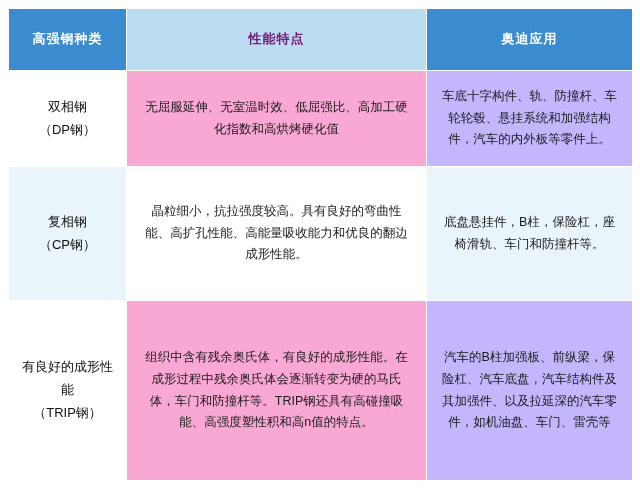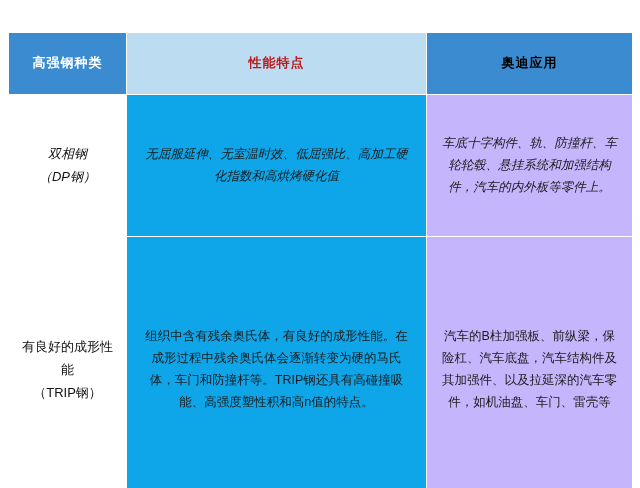--- a/index.html
+++ b/index.html
@@ -7,21 +7,20 @@
     width: 640px;
     height: 488px;
     background: #ffffff;
     font-family: "Liberation Sans", sans-serif;
   }
   .table-wrap {
     width: 640px;
     height: 388px;
     padding: 8px 8px 8px 8px;
     background: #ffffff;
-    margin-top: 24px;
   }
   table.steel-table {
     width: 624px;
     height: 472px;
     border-collapse: collapse;
     table-layout: fixed;
   }
   table.steel-table td,
   table.steel-table th {
     border: 1px solid #ffffff;
@@ -39,40 +38,40 @@
   thead th {
     background: #3a8bd0;
     color: #ffffff;
     font-size: 13px;
     font-weight: bold;
     letter-spacing: 1px;
     height: 62px;
     border-color: #ffffff;
   }
   thead th.h1 { background: #3a8bd0; }
-  thead th.h2 { background: #bcdcf2; color: #b91c1c; }
-  thead th.h3 { background: #3a8bd0; color: #000000; }
+  thead th.h2 { background: #bcdcf2; color: #701a75; }
+  thead th.h3 { background: #3a8bd0; color: #ffffff; }
 
   
   tbody td {
     font-size: 12.5px;
     color: #1b1b1b;
   }
   tbody td.name {
     background: #ffffff;
     font-size: 13px;
     color: #111111;
   }
   tbody tr.alt td.name { background: #eaf4fb; }
-  tbody td.desc { background: #0ea5e9; }
+  tbody td.desc { background: #f9a8d4; }
   tbody tr.alt td.desc { background: #ffffff; }
   tbody td.app { background: #c4b5fd; }
   tbody tr.alt td.app { background: #eaf4fb; }
 
-  tbody tr.r1 { height: 96px; font-style: italic; }
+  tbody tr.r1 { height: 96px; }
   tbody tr.r2 { height: 134px; }
   tbody tr.r3 { height: 180px; }
 
   .name-line { display: block; }
   .desc-text { display: block; padding: 0 6px; }
   .app-text { display: block; padding: 0 4px; }
 </style>
 </head>
 <body>
 
@@ -96,20 +95,32 @@
           <span class="name-line">双相钢</span>
           <span class="name-line">（DP钢）</span>
         </td>
         <td class="desc">
           <span class="desc-text">无屈服延伸、无室温时效、低屈强比、高加工硬化指数和高烘烤硬化值</span>
         </td>
         <td class="app">
           <span class="app-text">车底十字构件、轨、防撞杆、车轮轮毂、悬挂系统和加强结构件，汽车的内外板等零件上。</span>
         </td>
       </tr>
+      <tr class="r2 alt">
+        <td class="name">
+          <span class="name-line">复相钢</span>
+          <span class="name-line">（CP钢）</span>
+        </td>
+        <td class="desc">
+          <span class="desc-text">晶粒细小，抗拉强度较高。具有良好的弯曲性能、高扩孔性能、高能量吸收能力和优良的翻边成形性能。</span>
+        </td>
+        <td class="app">
+          <span class="app-text">底盘悬挂件，B柱，保险杠，座椅滑轨、车门和防撞杆等。</span>
+        </td>
+      </tr>
       <tr class="r3">
         <td class="name">
           <span class="name-line">有良好的成形性能</span>
           <span class="name-line">（TRIP钢）</span>
         </td>
         <td class="desc">
           <span class="desc-text">组织中含有残余奥氏体，有良好的成形性能。在成形过程中残余奥氏体会逐渐转变为硬的马氏体，车门和防撞杆等。TRIP钢还具有高碰撞吸能、高强度塑性积和高n值的特点。</span>
         </td>
         <td class="app">
           <span class="app-text">汽车的B柱加强板、前纵梁，保险杠、汽车底盘，汽车结构件及其加强件、以及拉延深的汽车零件，如机油盘、车门、雷壳等</span>

